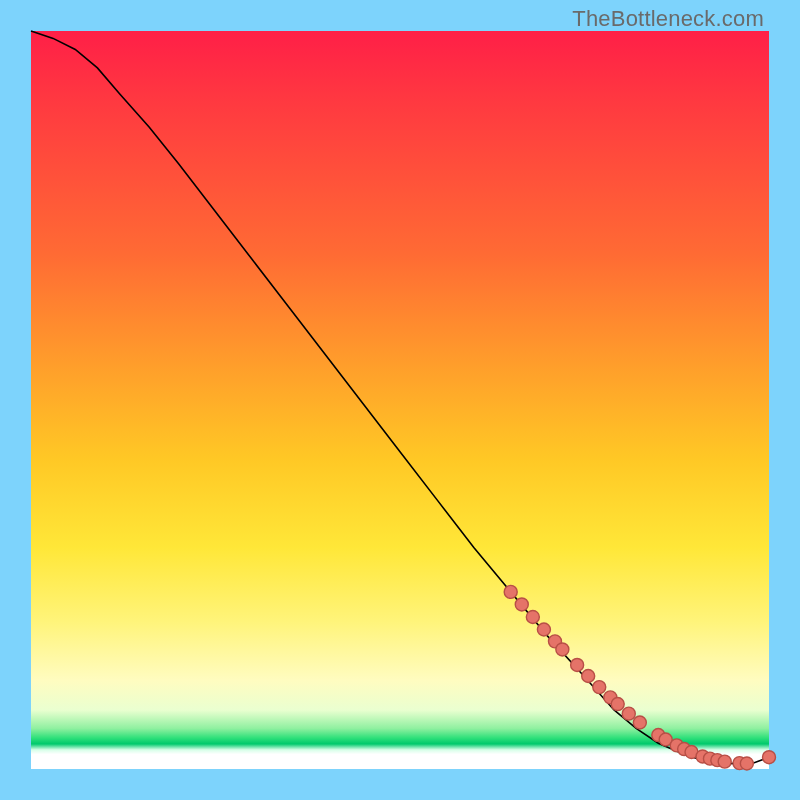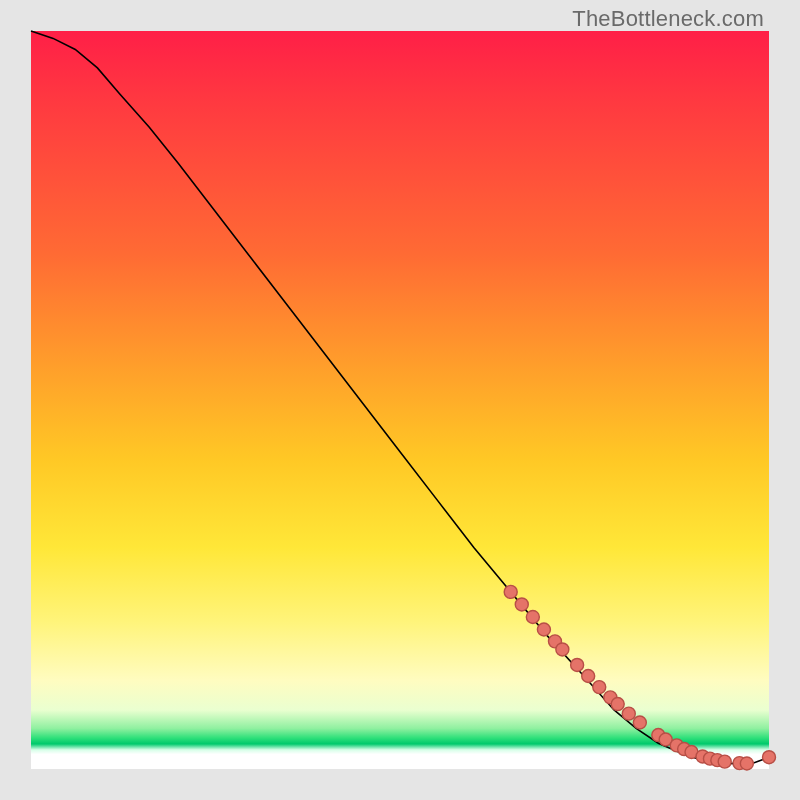--- a/index.html
+++ b/index.html
@@ -8,21 +8,21 @@
     width: 800px;
     height: 800px;
     background: #000;
     overflow: hidden;
     font-family: Arial, Helvetica, sans-serif;
   }
   .frame {
     position: relative;
     width: 800px;
     height: 800px;
-    background: #e5e5e5;
+    background: #7dd3fc;
   }
   .plot-area {
     position: absolute;
     left: 31px;
     top: 31px;
     width: 738px;
     height: 738px;
     
     background: linear-gradient(
       to bottom,

